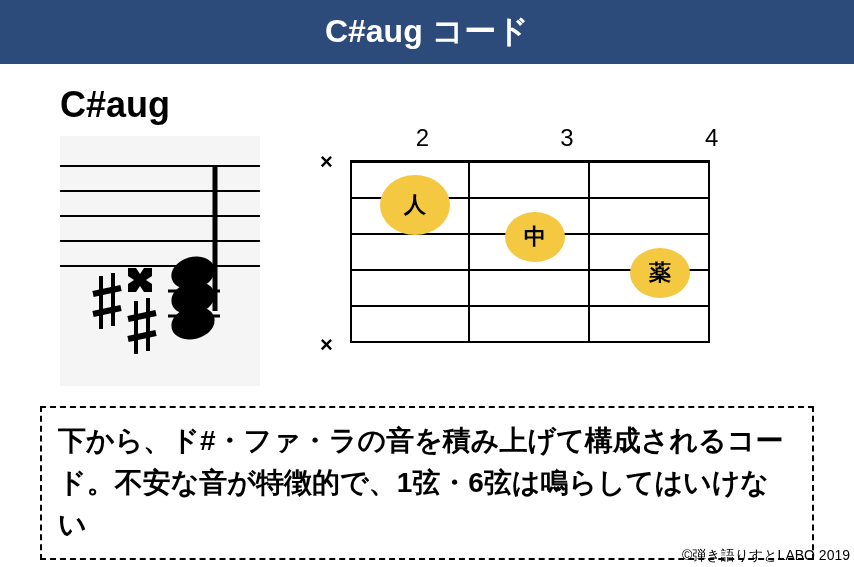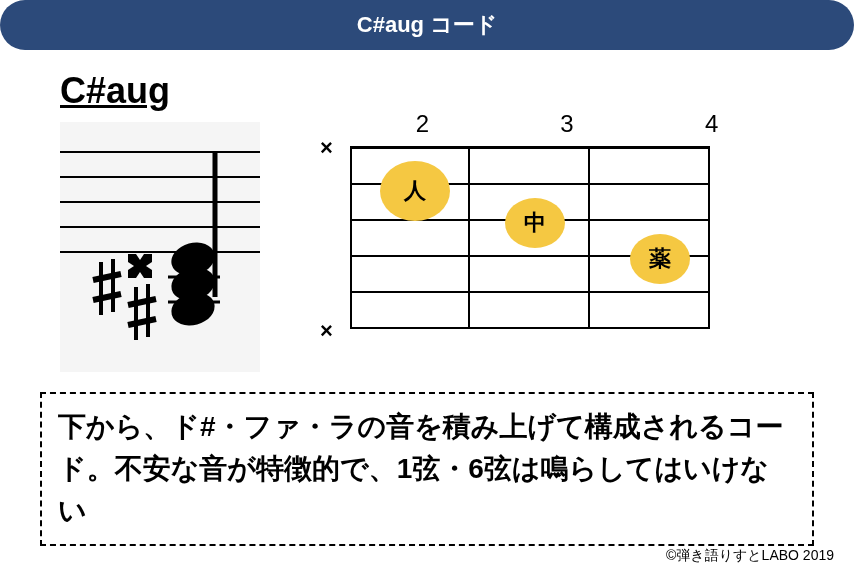--- a/index.html
+++ b/index.html
@@ -1,36 +1,36 @@
 <!DOCTYPE html>
 <html><head>
   <meta charset="utf-8">
   <style>
     * { margin: 0; padding: 0; box-sizing: border-box; }
     body { width: 854px; height: 567px; font-family: sans-serif; background: #fff; position: relative; }
-    .header { background: #2c4a7a; color: #fff; text-align: center; padding: 10px 0; font-size: 22px; font-weight: bold; border-radius: 31px; }
+    .header { background: #2c4a7a; color: #fff; text-align: center; padding: 10px 0; font-size: 32px; font-weight: bold; }
     .content { display: flex; padding: 20px 40px 10px 40px; gap: 60px; }
-    .left { flex: 0 0 auto; text-decoration: underline; }
+    .left { flex: 0 0 auto; }
     .chord-label { font-size: 36px; font-weight: bold; margin-bottom: 10px; margin-left: 20px; }
     .staff-box { background: #f5f5f5; width: 200px; height: 250px; position: relative; margin-left: 20px; }
     .fretboard-area { flex: 1; padding-top: 40px; }
     .fret-labels { display: flex; justify-content: space-around; font-size: 24px; margin-bottom: 8px; padding: 0 30px 0 30px; }
     .fretboard { position: relative; margin-left: 30px; }
     .grid { display: grid; grid-template-columns: repeat(3, 1fr); grid-template-rows: repeat(5, 36px); border-top: 3px solid #000; width: 360px; }
     .cell { border-right: 2px solid #000; border-bottom: 2px solid #000; }
     .cell:nth-child(3n+1) { border-left: 2px solid #000; }
     .x-mark { position: absolute; left: -30px; font-size: 22px; font-weight: bold; }
     .x1 { top: -11px; }
     .x2 { top: 172px; }
     .finger { position: absolute; width: 60px; height: 50px; background: #f5c842; border-radius: 50%; display: flex; align-items: center; justify-content: center; font-size: 22px; font-weight: bold; }
     .f1 { left: 30px; top: 15px; width: 70px; height: 60px; }
     .f2 { left: 155px; top: 52px; }
     .f3 { left: 280px; top: 88px; }
     .desc-box { margin: 10px 40px 0 40px; border: 2px dashed #000; padding: 12px 16px; font-size: 28px; font-weight: bold; line-height: 1.5; }
-    .copyright { position: absolute; bottom: 2px; right: 20px; font-size: 14px; margin-left: 20px; }
+    .copyright { position: absolute; bottom: 2px; right: 4px; font-size: 14px; margin-left: 20px; }
   </style>
 </head>
 <body>
 
 <div class="header">
   <span>C#aug コード</span>
 </div>
 
 <div class="content">
   <div class="left">

